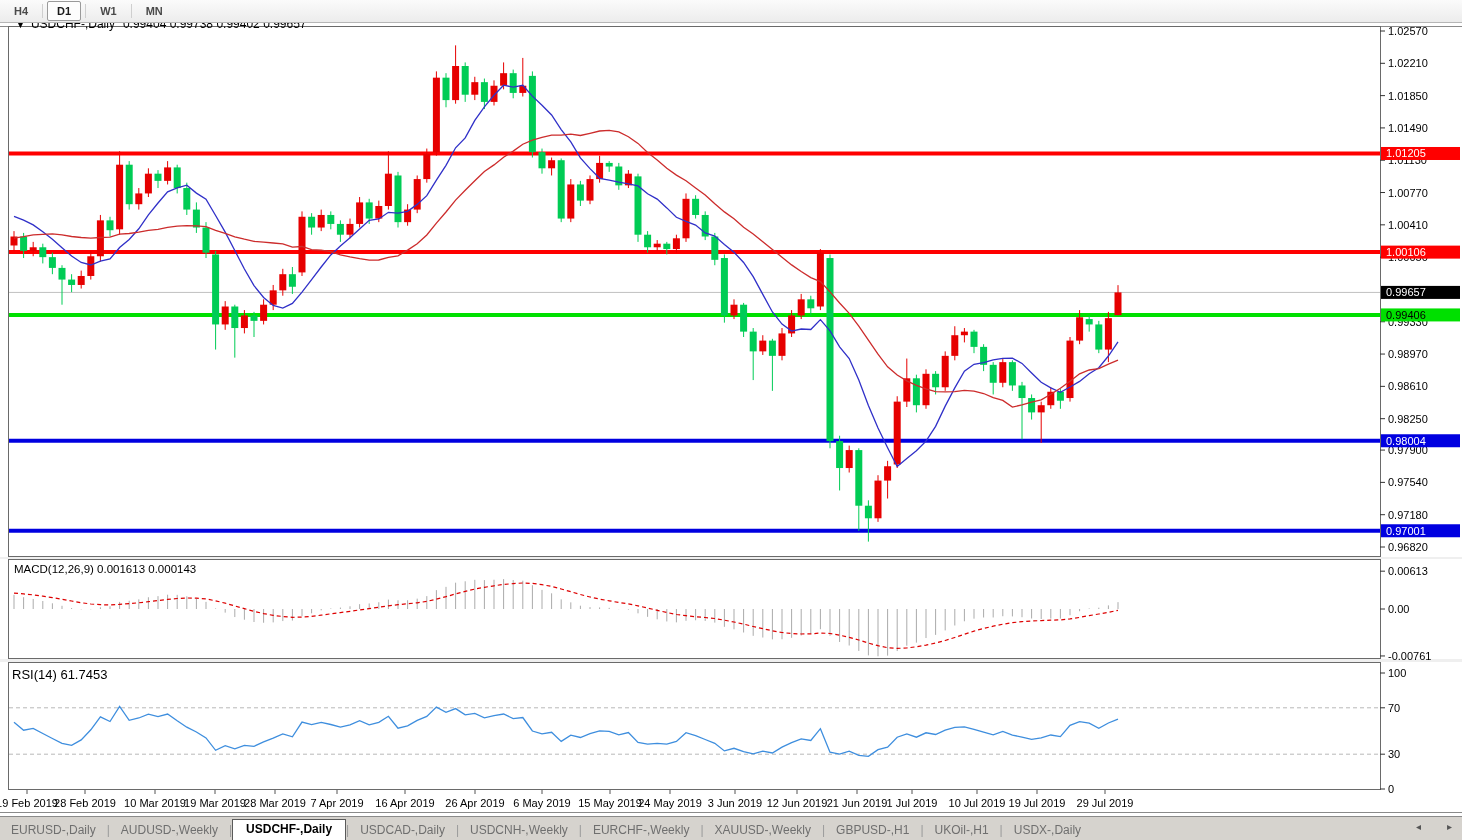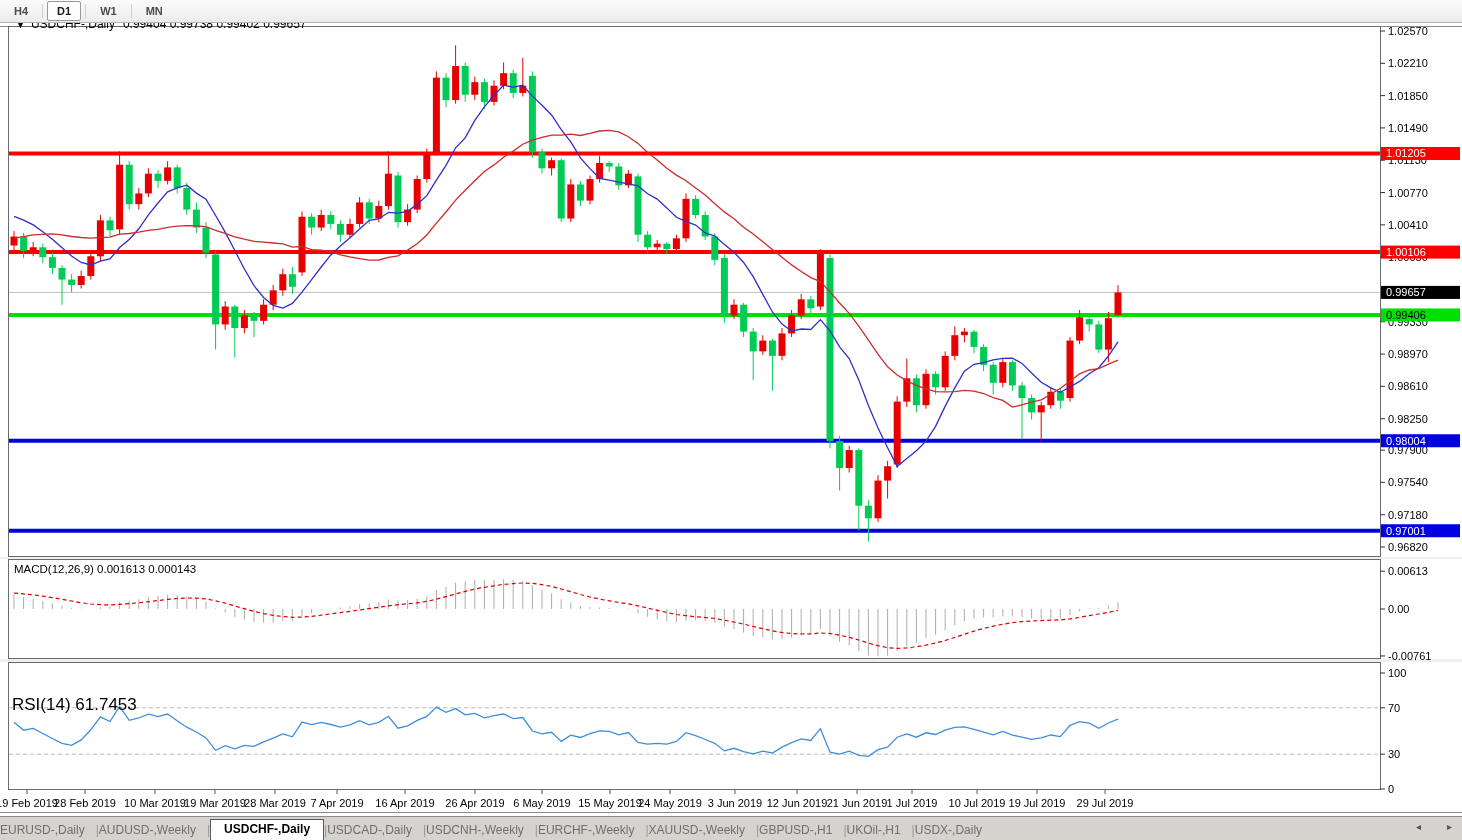--- a/index.html
+++ b/index.html
@@ -15,26 +15,26 @@
   .tbtn.active{background:#fdfdfd;border:1px solid #9a9a9a;color:#1a1a1a;}
   .tsep{width:1px;height:14px;background:#cfcfcf;margin-left:4px;}
   
   #chart{position:absolute;left:0;top:0;z-index:1;}
   
   .hdr{position:absolute;z-index:3;font-size:12px;color:#000;white-space:nowrap;}
   #title{left:16px;top:17px;}
   #title .dd{font-size:9px;margin-right:6px;}
   #title .sym{margin-right:8px;}
   #macdhdr{left:14px;top:563px;font-size:11.5px;}
-  #rsihdr{left:12px;top:667px;font-size:17px;margin-top:28px;}
+  #rsihdr{left:12px;top:667px;font-size:13px;}
   
   #tabbar{position:absolute;left:0;top:816px;width:1462px;height:24px;
           background:#d6d3ce;border-top:1px solid #8a8a8a;display:flex;
           align-items:flex-end;z-index:5;}
-  .tab{font-size:12px;color:#6f6f6f;padding:3px 11px 4px 0;white-space:nowrap;cursor:default;}
+  .tab{font-size:12px;color:#6f6f6f;padding:3px 11px 4px 11px;white-space:nowrap;cursor:default;}
   .tab.active{background:#ffffff;color:#000;font-weight:700;
               border:1px solid #5a5a5a;border-bottom:1px solid #ffffff;
               padding:2px 13px 4px 13px;margin-top:-2px;}
   .tabsep{color:#9a9a9a;font-size:12px;padding-bottom:4px;}
   #tabarrows{position:absolute;right:10px;top:821px;z-index:6;display:flex;gap:26px;}
   #tabarrows span{font-size:10px;color:#555;cursor:default;}
 </style>
 </head>
 <body>
 

